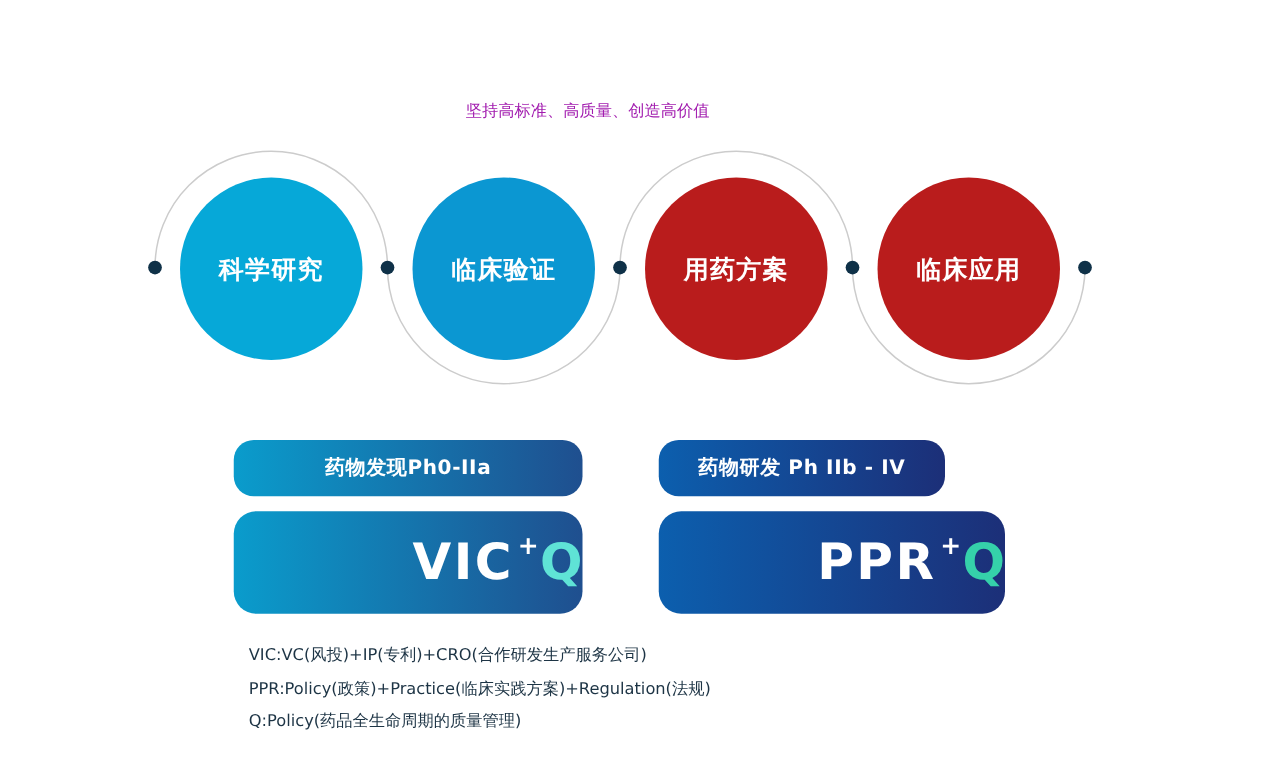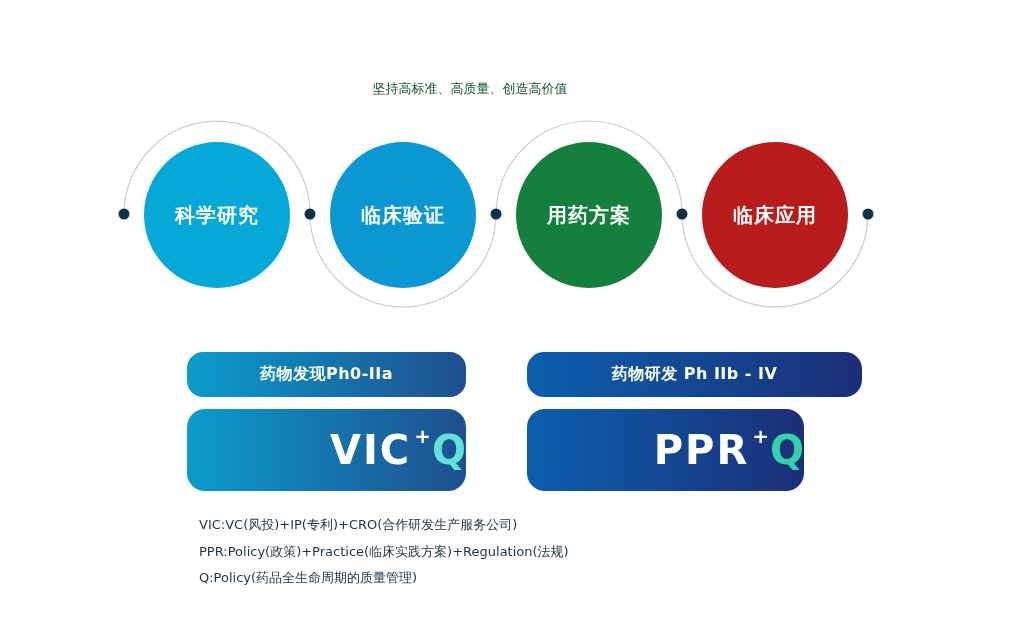--- a/index.html
+++ b/index.html
@@ -9,21 +9,21 @@
     }
     .canvas { position: relative; width: 1020px; height: 626px; }
 
     .title {
       position: absolute; left: 0; width: 940px; top: 38px;
       text-align: center; font-size: 26px; font-weight: bold;
       color: #163a4f; letter-spacing: 1px;
     }
     .subtitle {
       position: absolute; left: 0; width: 920px; top: 80px;
-      text-align: center; font-size: 13px; color: #14532d; padding-left: 20px;
+      text-align: center; font-size: 13px; color: #a21caf; padding-left: 20px;
     }
 
     .rings { position: absolute; left: 0; top: 0; width: 1020px; height: 340px; }
 
     .circle {
       position: absolute; width: 146px; height: 146px; border-radius: 50%;
       display: flex; align-items: center; justify-content: center;
       color: #ffffff; font-size: 20px; font-weight: bold; letter-spacing: 1px;
     }
 
@@ -68,37 +68,37 @@
     <circle cx="682" cy="214" r="5.5" fill="#0f3148"></circle>
     <circle cx="868" cy="214" r="5.5" fill="#0f3148"></circle>
   </svg>
 
   <div class="circle" style="left:144px; top:142px; background:#06a8d8;">
     <span>科学研究</span>
   </div>
   <div class="circle" style="left:330px; top:142px; background:#0b97d2;">
     <span>临床验证</span>
   </div>
-  <div class="circle" style="left:516px; top:142px; background:#15803d;">
+  <div class="circle" style="left:516px; top:142px; background:#b91c1c;">
     <span>用药方案</span>
   </div>
   <div class="circle" style="left:702px; top:142px; background:#b91c1c;">
     <span>临床应用</span>
   </div>
 
   <div class="pill" style="left:187px; top:352px; width:279px; background:linear-gradient(90deg,#0a9ccc,#1f4f8f);">
     <span>药物发现Ph0-IIa</span>
   </div>
   <div class="bigbox" style="left:187px; top:409px; width:279px; background:linear-gradient(90deg,#0a9ccc,#1f4f8f);">
     <span class="big-main">VIC</span>
     <span class="big-plus">+</span>
     <span class="big-q" style="color:#5fe3d6;">Q</span>
   </div>
 
-  <div class="pill" style="left:527px; top:352px; width:335px; background:linear-gradient(90deg,#0c5fae,#1c2f78);border-radius:17px;">
+  <div class="pill" style="left:527px; top:352px; width:229px; background:linear-gradient(90deg,#0c5fae,#1c2f78);">
     <span>药物研发 Ph IIb - IV</span>
   </div>
   <div class="bigbox" style="left:527px; top:409px; width:277px; background:linear-gradient(90deg,#0c5fae,#1c2f78);">
     <span class="big-main">PPR</span>
     <span class="big-plus">+</span>
     <span class="big-q" style="color:#35d1aa;">Q</span>
   </div>
 
   <div class="notes">
     <div>VIC:VC(风投)+IP(专利)+CRO(合作研发生产服务公司)</div>

